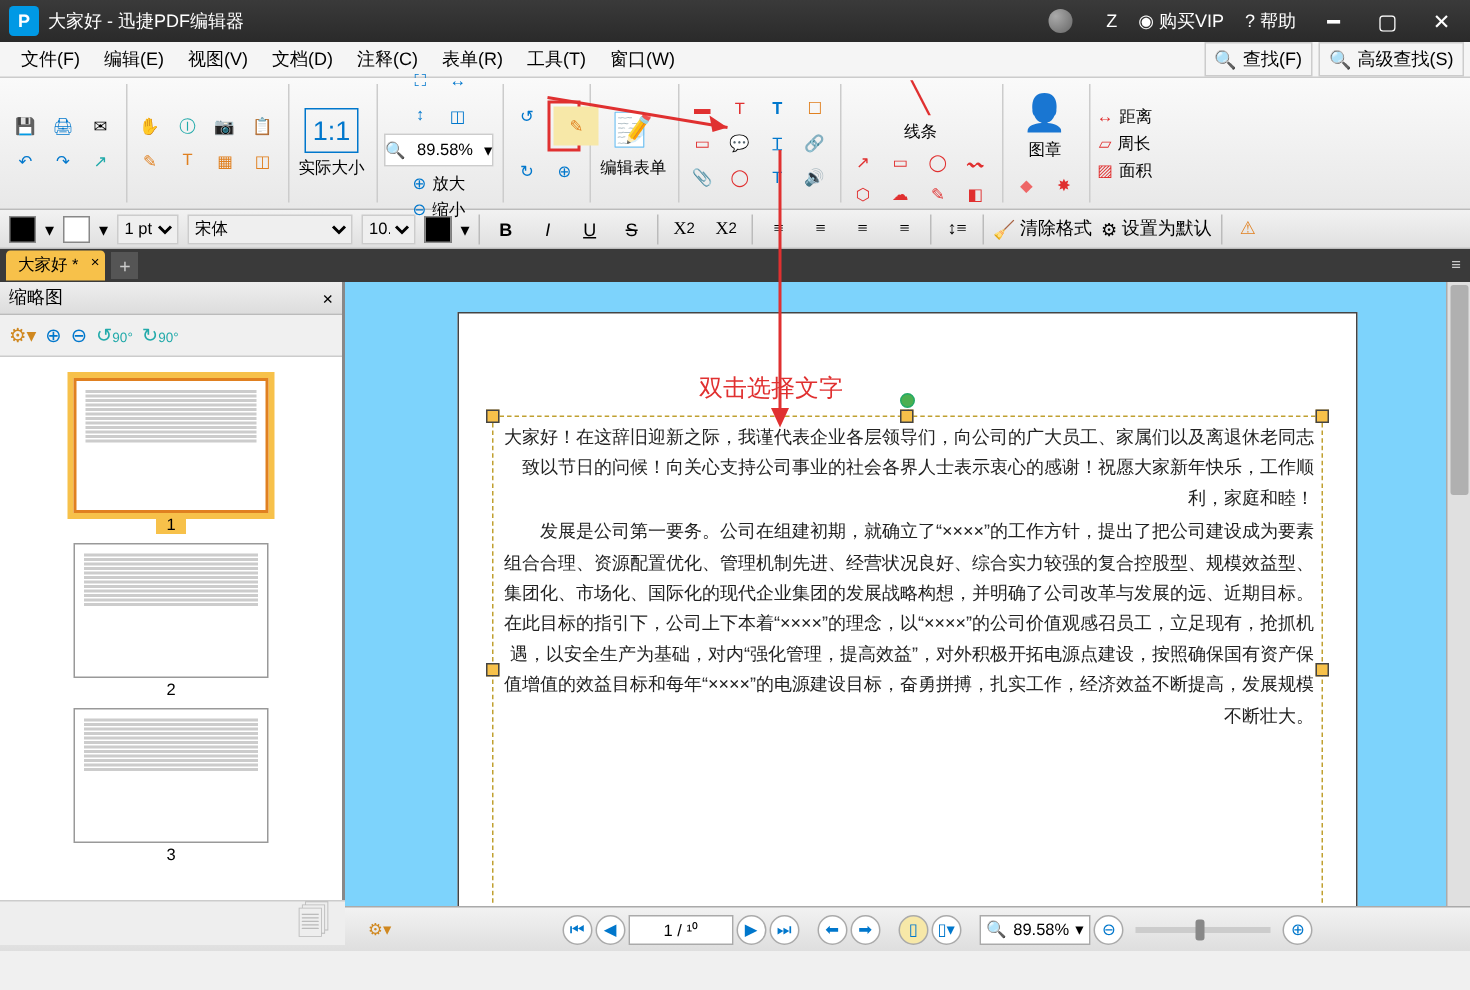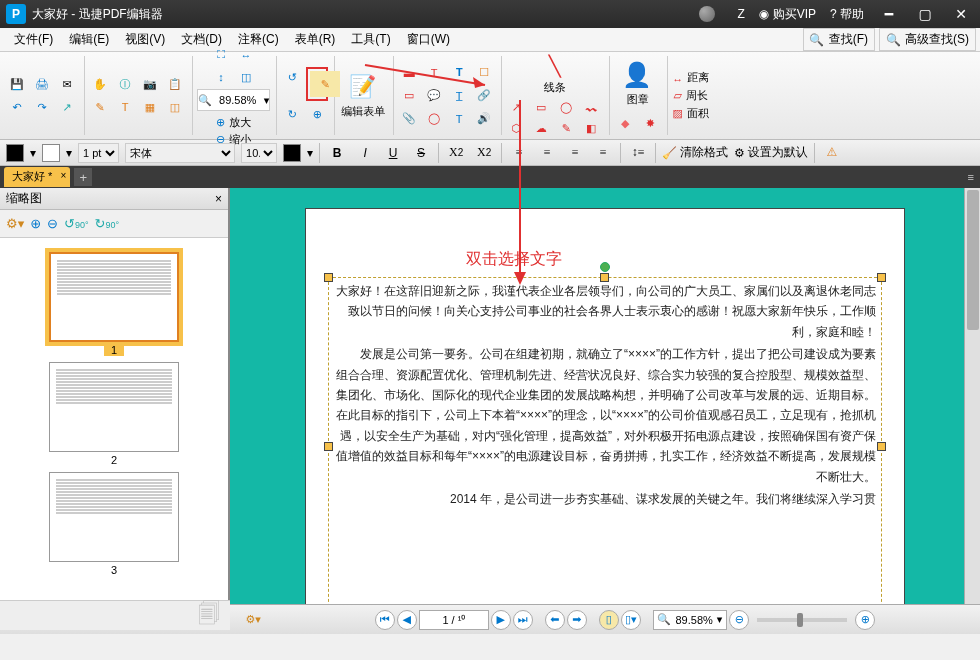--- a/index.html
+++ b/index.html
@@ -39,21 +39,21 @@
 .workarea { display:flex; height:416px; }
 .thumbpanel { width:230px; background:#f0f0f0; border-right:2px solid #888; display:flex; flex-direction:column; }
 .thumbpanel .hdr { height:22px; background:linear-gradient(#eee,#ddd); border-bottom:1px solid #bbb; display:flex; align-items:center; padding:0 6px; font-size:12px; justify-content:space-between;}
 .thumbpanel .tool { height:28px; border-bottom:1px solid #ccc; display:flex; align-items:center; gap:6px; padding:0 6px; font-size:13px;}
 .thumbpanel .scroll { flex:1; overflow-y:scroll; background:#fff; padding:8px 0; }
 .thumb { width:130px; height:90px; background:#fff; border:1px solid #999; margin:6px auto 2px; display:flex; flex-direction:column; padding:6px; gap:1px;}
 .thumb.sel { border:2px solid #e08020; box-shadow:0 0 0 4px #f7c14a; }
 .thumb .ln { height:2px; background:#ccc; }
 .thumblabel { text-align:center; font-size:11px; margin-bottom:4px; }
 .thumblabel.sel { background:#f7c14a; width:20px; margin:0 auto 4px; }
-.pageview { flex:1; background:#14b8a6; position:relative; overflow:hidden; display:flex; align-items:flex-start; justify-content:center; padding:20px 12px 0; }
+.pageview { flex:1; background:#7dd3fc; position:relative; overflow:hidden; display:flex; align-items:flex-start; justify-content:center; padding:20px 12px 0; }
 .pageview .scroll-v { position:absolute; right:0; top:0; width:16px; height:100%; background:#e0e0e0; border-left:1px solid #aaa;}
 .pageview .scroll-v .thumb-s { width:12px; height:140px; background:#b0b0b0; margin:2px auto; border-radius:2px;}
 .page { width:600px; background:#fff; border:1px solid #444; min-height:420px; position:relative; }
 .selbox { position:absolute; top:68px; left:22px; right:22px; bottom:10px; border:1px dashed #c0a030; }
 .handle { position:absolute; width:9px; height:9px; background:#f7c14a; border:1px solid #444; }
 .anchor { position:absolute; top:-16px; left:50%; width:10px; height:10px; background:#4caf50; border-radius:50%; border:1px solid #2a6; transform:translateX(-50%);}
 .anchor:before { content:""; position:absolute; top:10px; left:4px; width:1px; height:8px; background:#888;}
 .doctext { position:absolute; top:72px; left:28px; right:28px; font-family:SimSun,serif; font-size:12px; line-height:1.7; color:#222;text-align:right; }
 .doctext p { margin-bottom:2px; text-indent:2em; }
 .doctext p.noindent { text-indent:0; }
@@ -132,20 +132,26 @@
       <div class="sm teal">Ⓘ</div>
       <div class="sm teal">📷</div>
       <div class="sm teal">📋</div>
       <div class="sm orange">✎</div>
       <div class="sm orange">T</div>
       <div class="sm orange">▦</div>
       <div class="sm orange">◫</div>
     </div>
   </div>
   <div class="group">
+    <div class="bigbtn">
+      <div class="ic blue" style="font-size:18px;border:1px solid #0077cc;padding:2px 4px">1:1</div>
+      <span>实际大小</span>
+    </div>
+  </div>
+  <div class="group">
     <div class="vgroup">
       <div class="grid2">
         <div class="sm blue">⛶</div>
         <div class="sm blue">↔</div>
         <div class="sm blue">↕</div>
         <div class="sm blue">◫</div>
       </div>
       <div class="zoombox">
         <span class="blue">🔍</span>
           <input value="89.58%" style="">
@@ -356,21 +362,20 @@
         <div class="handle" style="top:-5px;right:-5px"></div>
 
         <div class="handle" style="top:-5px;left:50%;margin-left:-5px"></div>
 
         <div class="handle" style="top:50%;left:-5px;margin-top:-5px"></div>
         <div class="handle" style="top:50%;right:-5px;margin-top:-5px"></div>
       </div>
       <div class="doctext">
         <p class="noindent">大家好！在这辞旧迎新之际，我谨代表企业各层领导们，向公司的广大员工、家属们以及离退休老同志致以节日的问候！向关心支持公司事业的社会各界人士表示衷心的感谢！祝愿大家新年快乐，工作顺利，家庭和睦！</p>
         <p>发展是公司第一要务。公司在组建初期，就确立了“××××”的工作方针，提出了把公司建设成为要素组合合理、资源配置优化、管理机制先进、经营状况良好、综合实力较强的复合控股型、规模效益型、集团化、市场化、国际化的现代企业集团的发展战略构想，并明确了公司改革与发展的远、近期目标。在此目标的指引下，公司上下本着“××××”的理念，以“××××”的公司价值观感召员工，立足现有，抢抓机遇，以安全生产为基础，对内“强化管理，提高效益”，对外积极开拓电源点建设，按照确保国有资产保值增值的效益目标和每年“××××”的电源建设目标，奋勇拼搏，扎实工作，经济效益不断提高，发展规模不断壮大。</p>
-        <p>2014 年，是公司进一步夯实基础、谋求发展的关键之年。我们将继续深入学习贯</p>
       </div>
     </div>
     <div class="scroll-v">
         <div class="thumb-s"></div>
       </div>
   </div>
 </div>
 
 <svg class="arrow" style="top:60px;left:360px" width="200" height="50">
   <line x1="5" y1="5" x2="125" y2="25" class="arrow-line"></line>

